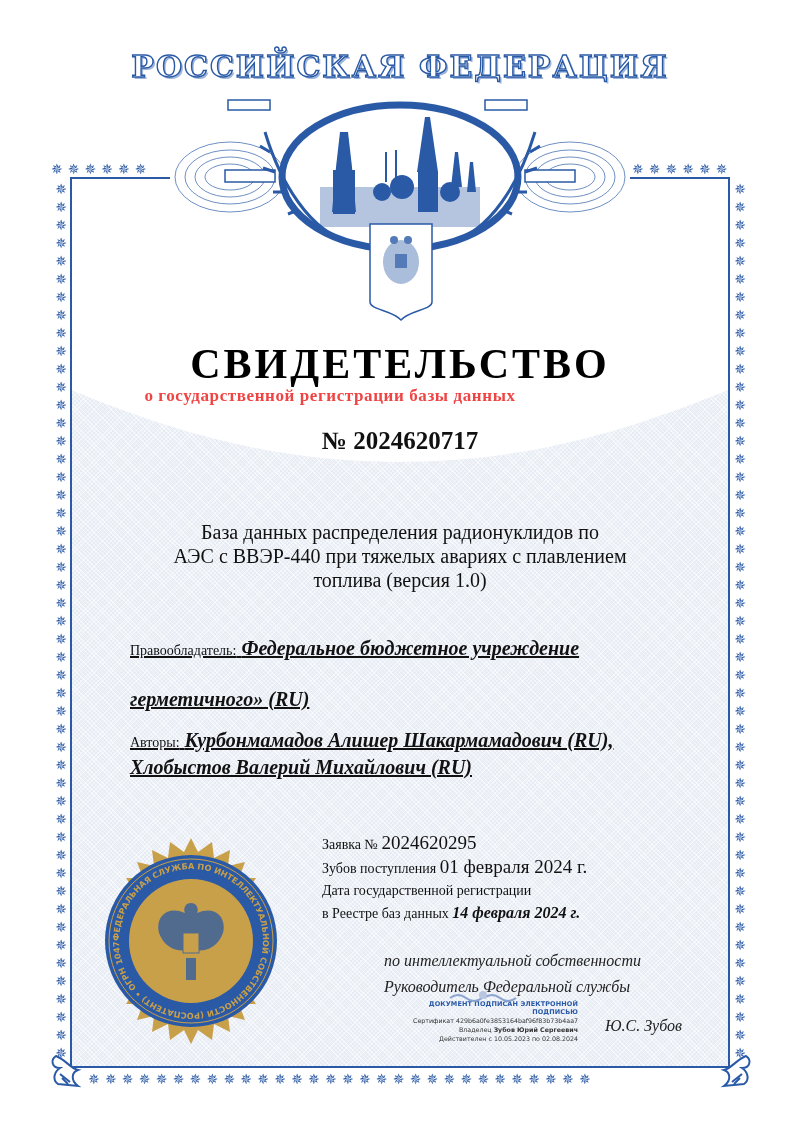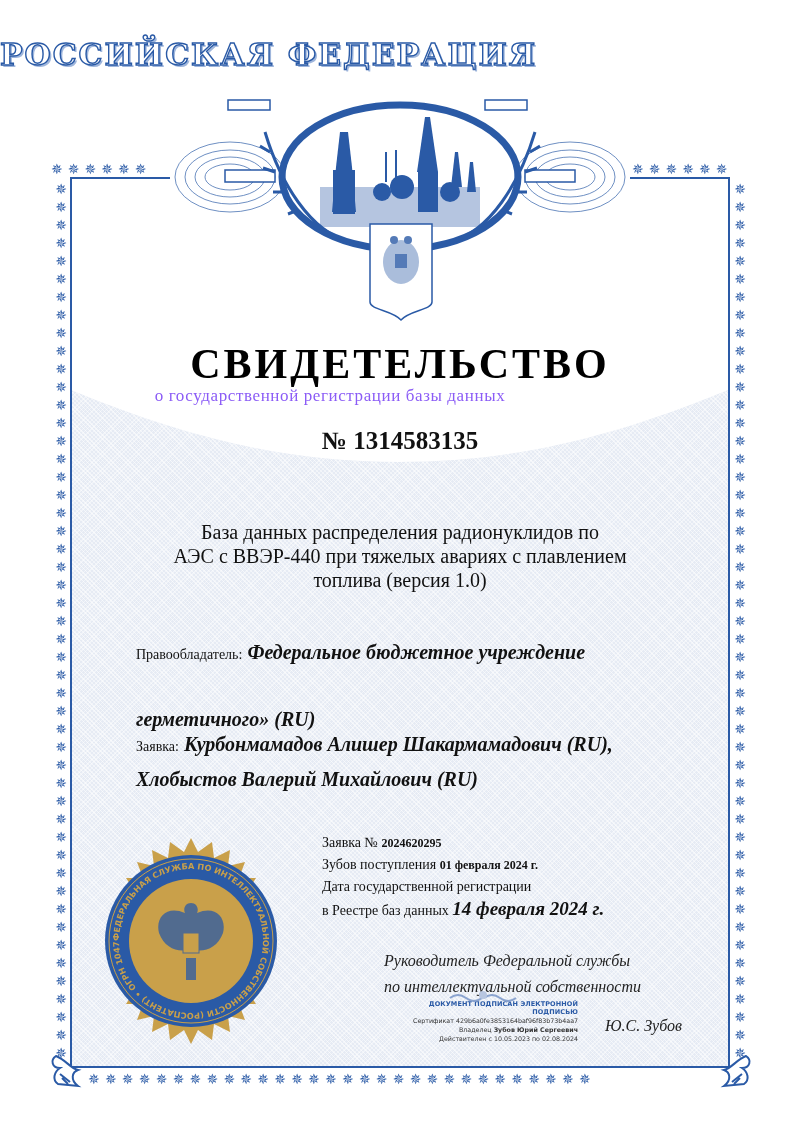--- a/index.html
+++ b/index.html
@@ -36,59 +36,59 @@
   .stars-left  { left: 52px; top: 180px; width: 18px; text-align: center; }
   .stars-right { left: 731px; top: 180px; width: 18px; text-align: center; }
   .stars-bottom { left: 88px; top: 1070px; letter-spacing: 5.2px; }
 
   .corner-scroll { position: absolute; width: 40px; height: 40px; }
   .corner-bl { left: 48px; top: 1050px; }
   .corner-br { left: 714px; top: 1050px; }
 
   
   .country {
-    position: absolute; left: 0; top: 37px; width: 800px; 
+    position: absolute; left: 0; top: 49px; width: 800px; text-align: center;
     font-size: 30px; font-weight: bold; letter-spacing: 2px;
     color: #ffffff;
     -webkit-text-stroke: 1.4px #2a5aa6;
     text-shadow: 2px 2px 0 #9fb6dc;
     font-family: "DejaVu Serif", serif;
   }
   .emblem { position: absolute; left: 170px; top: 92px; width: 460px; height: 230px; }
 
   .title {
     position: absolute; left: 0; top: 324px; width: 800px; text-align: center;
     font-size: 42px; font-weight: bold; color: #000000; letter-spacing: 3px; margin-top: 16px;
   }
   .subtitle {
     position: absolute; left: 0; top: 386px; width: 660px; text-align: center;
-    font-size: 17px; font-weight: normal; color: #8b5cf6; letter-spacing: 0.6px;
+    font-size: 17px; font-weight: bold; color: #ef4444; letter-spacing: 0.6px;
   }
   .number {
     position: absolute; left: 0; top: 427px; width: 800px; text-align: center;
     font-size: 25px; font-weight: bold; color: #111;
   }
 
   .db-title {
     position: absolute; left: 120px; top: 520px; width: 560px; text-align: center;
     font-size: 20px; font-weight: normal; line-height: 24px; color: #111;
   }
 
   .holder, .authors {
-    position: absolute; left: 136px; width: 580px;
-    font-size: 20px; line-height: 32px;
+    position: absolute; left: 130px; width: 580px;
+    font-size: 20px; line-height: 24px; text-decoration: underline;
   }
   .holder { top: 636px; }
   .authors { top: 728px; }
   .label-small { font-size: 14px; font-style: normal; font-weight: normal; }
   .bold-italic { font-weight: bold; font-style: italic; }
 
   .app-block { position: absolute; left: 322px; top: 832px; width: 360px; font-size: 14px; line-height: 22px; }
-  .app-block .big { font-size: 12px; font-weight: bold; }
-  .app-block .big-it { font-size: 19px; font-weight: bold; font-style: italic; text-align: right; }
+  .app-block .big { font-size: 19px; font-weight: normal; }
+  .app-block .big-it { font-size: 16px; font-weight: bold; font-style: italic; text-align: right; }
 
   .seal { position: absolute; left: 88px; top: 838px; width: 206px; height: 206px; }
 
   .official {
     position: absolute; left: 384px; top: 948px; width: 300px;
     font-size: 16px; font-style: italic; line-height: 26px; color: #222;
   }
   .esign {
     position: absolute; left: 386px; top: 1000px; width: 192px; text-align: right;
     font-family: "DejaVu Sans", sans-serif; color: #333;
@@ -179,37 +179,37 @@
     <g fill="#2a5aa6" opacity="0.8">
       <ellipse cx="231" cy="170" rx="18" ry="22" opacity="0.5"></ellipse>
       <rect x="225" y="162" width="12" height="14"></rect>
       <circle cx="224" cy="148" r="4"></circle>
         <circle cx="238" cy="148" r="4"></circle>
     </g>
   </svg>
 
   <div class="title">СВИДЕТЕЛЬСТВО</div>
   <div class="subtitle">о государственной регистрации базы данных</div>
-  <div class="number">№ 1314583135</div>
+  <div class="number">№ 2024620717</div>
 
   <div class="db-title">
     <div>База данных распределения радионуклидов по</div>
     <div>АЭС с ВВЭР-440 при тяжелых авариях с плавлением</div>
     <div>топлива (версия 1.0)</div>
   </div>
 
   <div class="holder">
     <span class="label-small">Правообладатель:</span>
     <span class="bold-italic">Федеральное бюджетное учреждение</span><br>
     <br>
     <span class="bold-italic">герметичного» (RU)</span>
   </div>
 
   <div class="authors">
-    <span class="label-small">Заявка:</span>
+    <span class="label-small">Авторы:</span>
     <span class="bold-italic">Курбонмамадов Алишер Шакармамадович (RU),</span><br>
     <span class="bold-italic">Хлобыстов Валерий Михайлович (RU)</span>
   </div>
 
   <svg class="seal" viewBox="0 0 206 206">
     <defs>
       <path id="ringPath" d="M103 103 m -72 0 a 72 72 0 1 1 144 0 a 72 72 0 1 1 -144 0"></path>
     </defs>
     <g fill="#c9a04a">
       <polygon points="103,0 110,14 124,4 126,20 142,12 140,28 157,24 151,40 168,40 159,54 176,58 164,70 180,77 166,86 181,96 166,103 181,110 166,120 180,129 164,136 176,148 159,152 168,166 151,166 157,182 140,178 142,194 126,186 124,202 110,192 103,206 96,192 82,202 80,186 64,194 66,178 49,182 55,166 38,166 47,152 30,148 42,136 26,129 40,120 25,110 40,103 25,96 40,86 26,77 42,70 30,58 47,54 38,40 55,40 49,24 66,28 64,12 80,20 82,4 96,14"></polygon>
@@ -237,22 +237,22 @@
       <span class="big">01 февраля 2024 г.</span>
     </div>
     <div>Дата государственной регистрации</div>
     <div>
       <span>в Реестре баз данных</span>
       <span class="big-it">14 февраля 2024 г.</span>
     </div>
   </div>
 
   <div class="official">
+    <div>по интеллектуальной собственности</div>
     <div>Руководитель Федеральной службы</div>
-    <div>по интеллектуальной собственности</div>
   </div>
 
   <div class="esign">
     <svg class="esign-logo" viewBox="0 0 70 12">
       <path d="M2 8 Q 10 2, 18 8 T 34 8" stroke="#8aa3cf" stroke-width="2" fill="none"></path>
       <path d="M36 8 Q 44 2, 52 8 T 68 8" stroke="#8aa3cf" stroke-width="2" fill="none"></path>
       <circle cx="35" cy="5" r="4" fill="#b8c6e0"></circle>
     </svg>
     <div class="head">ДОКУМЕНТ ПОДПИСАН ЭЛЕКТРОННОЙ ПОДПИСЬЮ</div>
     <div class="line">

